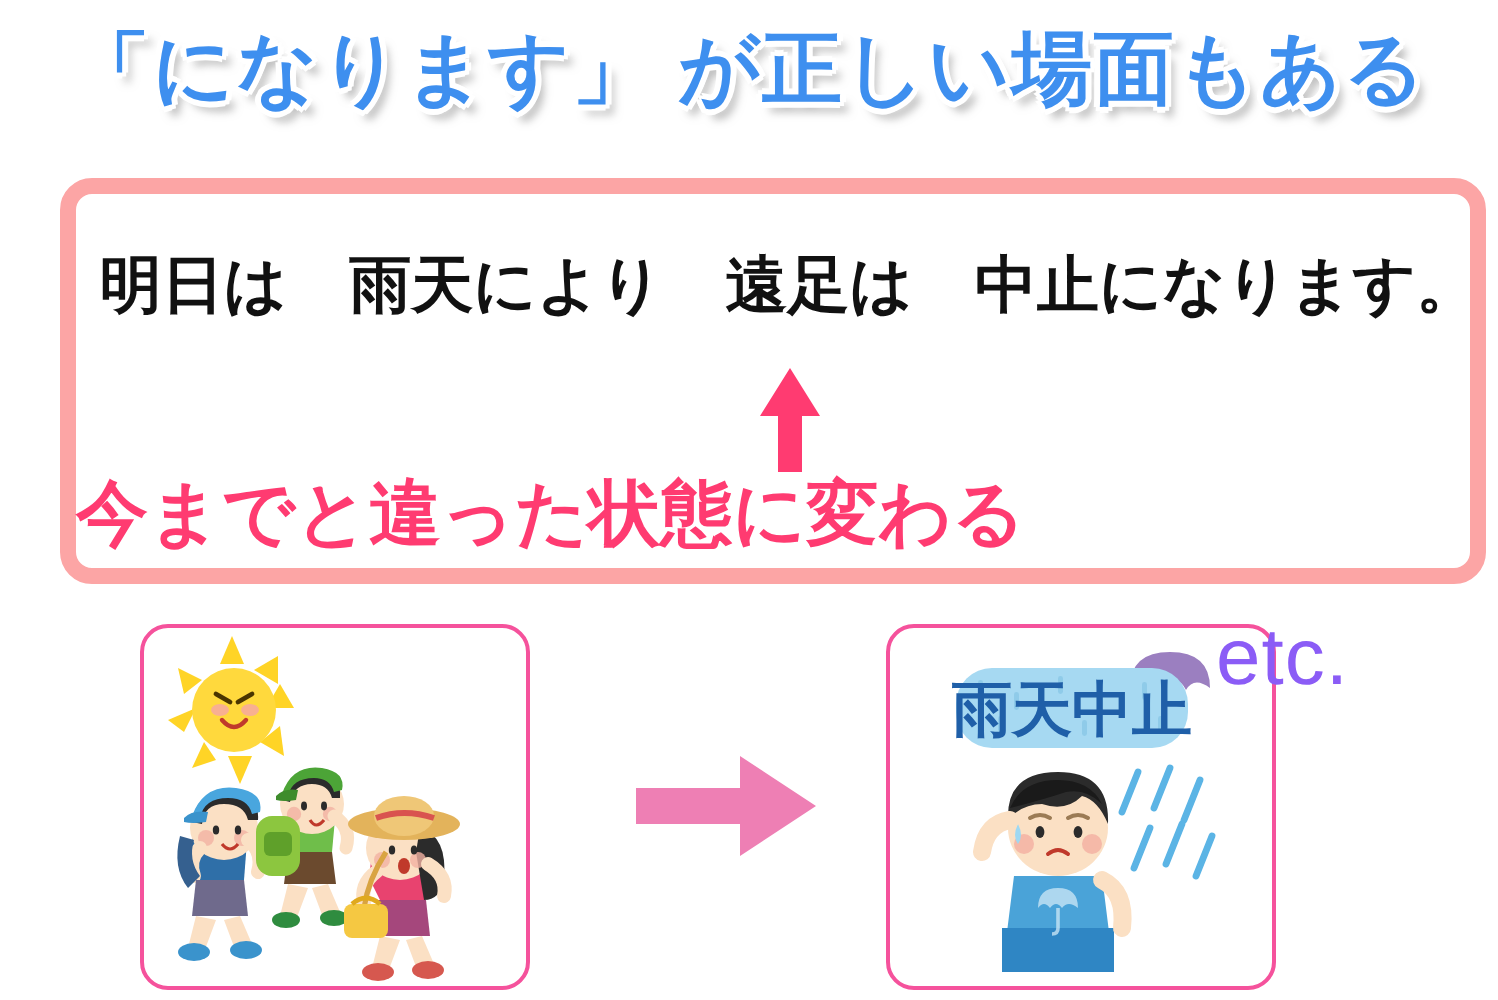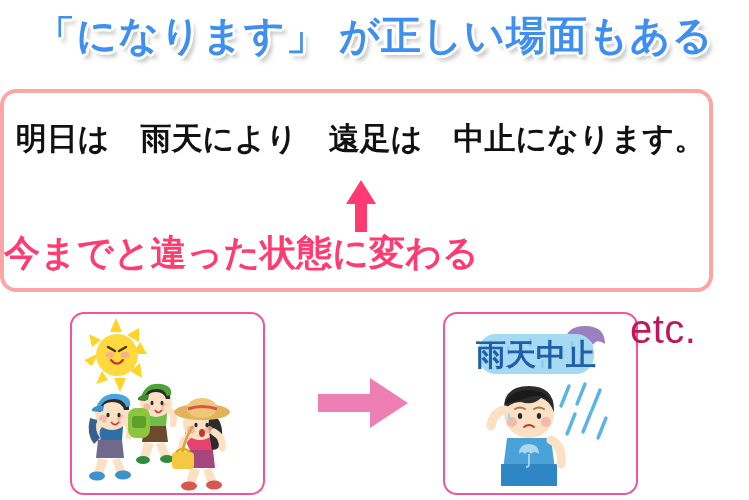--- a/index.html
+++ b/index.html
@@ -18,22 +18,22 @@
     text-shadow:
       -2px -2px 0 #ffffff, 2px -2px 0 #ffffff,
       -2px  2px 0 #ffffff, 2px  2px 0 #ffffff,
       -3px 0 0 #ffffff, 3px 0 0 #ffffff,
        0 -3px 0 #ffffff, 0 3px 0 #ffffff,
        4px 5px 4px rgba(130,130,130,0.55);
   }
 
   
   .yellow-box{
-    position:absolute;left:0;top:89px;width:713px;height:203px;
-    border:4px solid #fca5a5;border-radius:16px;background:#ffffff;
+    position:absolute;left:30px;top:89px;width:713px;height:203px;
+    border:8px solid #fca5a5;border-radius:16px;background:#ffffff;
     box-sizing:border-box;
   }
   .sentence{
     position:absolute;left:0;top:26px;width:713px;text-align:center;
     font-size:31px;font-weight:bold;color:#111111;white-space:pre;
     line-height:40px;letter-spacing:0px;
   }
   .up-arrow{
     position:absolute;left:327px;top:85px;width:60px;height:56px;
   }
@@ -47,22 +47,22 @@
   .pic-box{
     position:absolute;border:2.5px solid #F5529C;border-radius:14px;
     background:#ffffff;box-sizing:border-box;overflow:hidden;
   }
   .pic-left{left:70px;top:312px;width:195px;height:183px;}
   .pic-right{left:415px;top:312px;width:195px;height:183px;margin-left:28px;}
 
   .mid-arrow{position:absolute;left:318px;top:372px;width:92px;height:62px;}
 
   .etc{
-    position:absolute;left:630px;top:305px;
-    font-size:40px;color:#be185d;font-weight:normal;line-height:48px;
+    position:absolute;left:608px;top:305px;
+    font-size:40px;color:#8b5cf6;font-weight:normal;line-height:48px;
     white-space:pre;letter-spacing:0.5px;
   }
 
   svg{display:block;}
 </style>
 </head>
 <body>
 
 <div id="slide">
 

